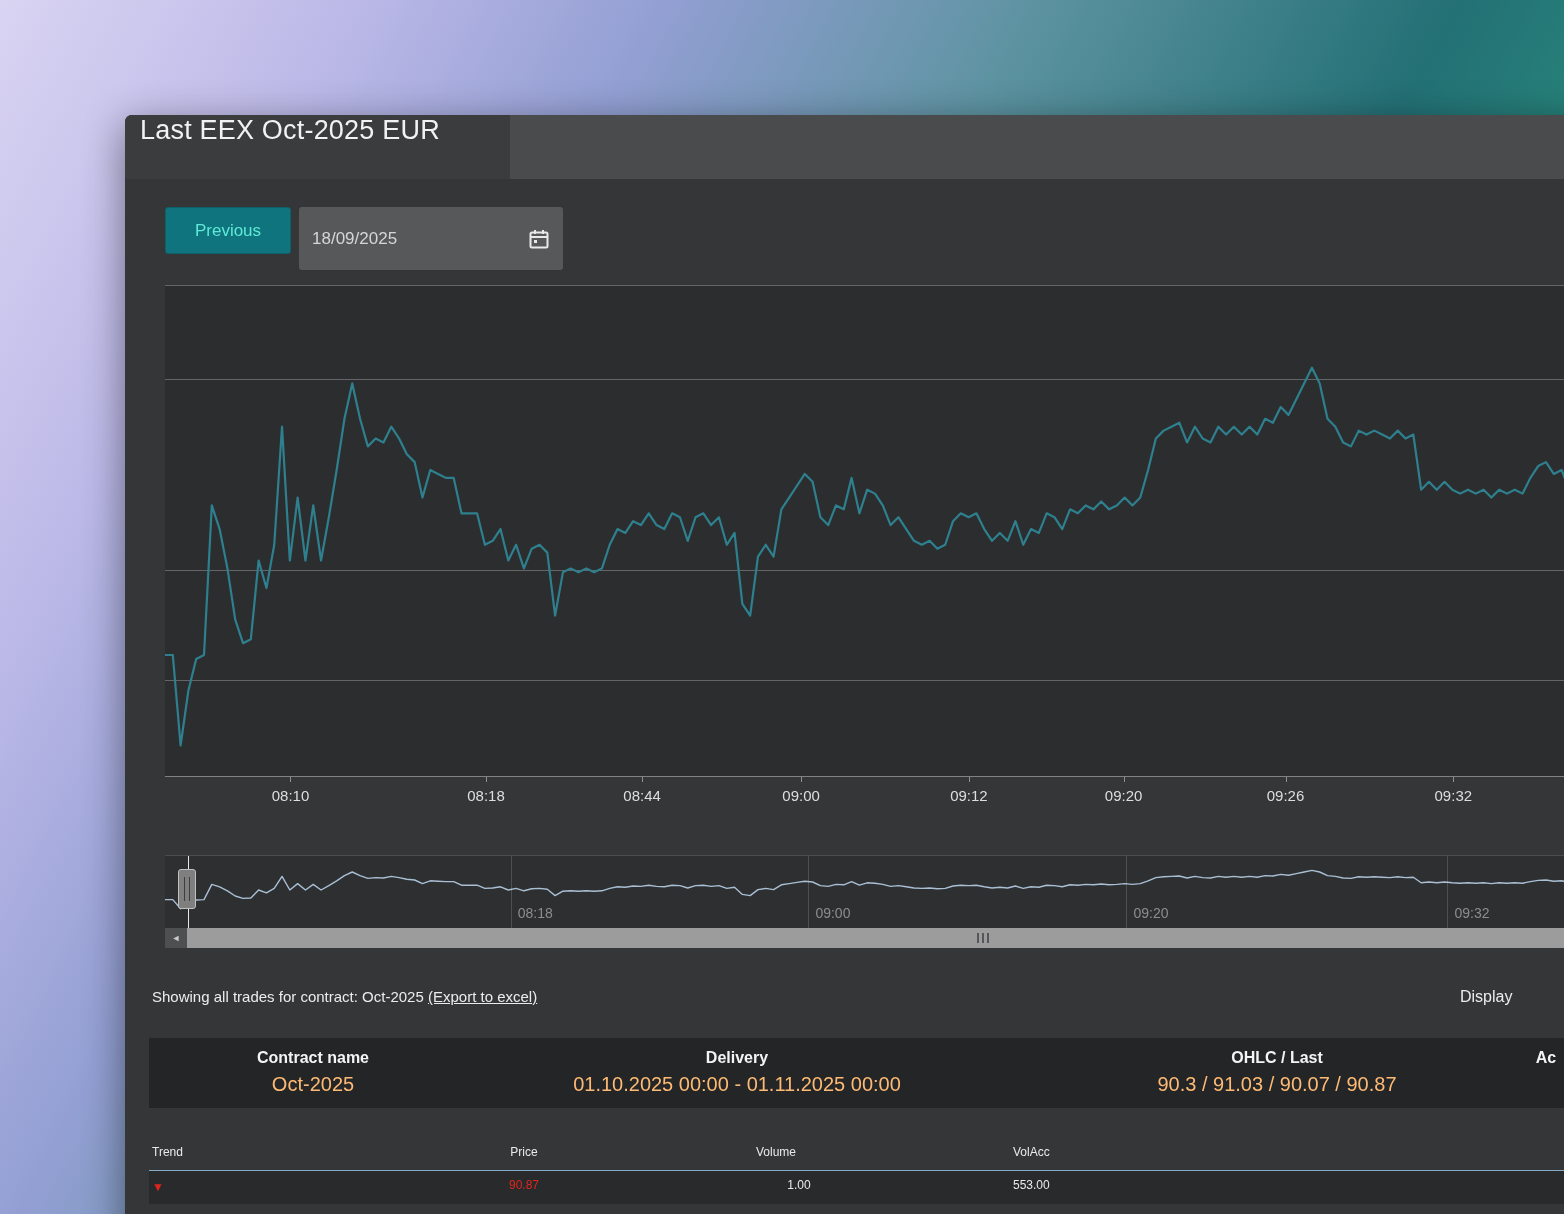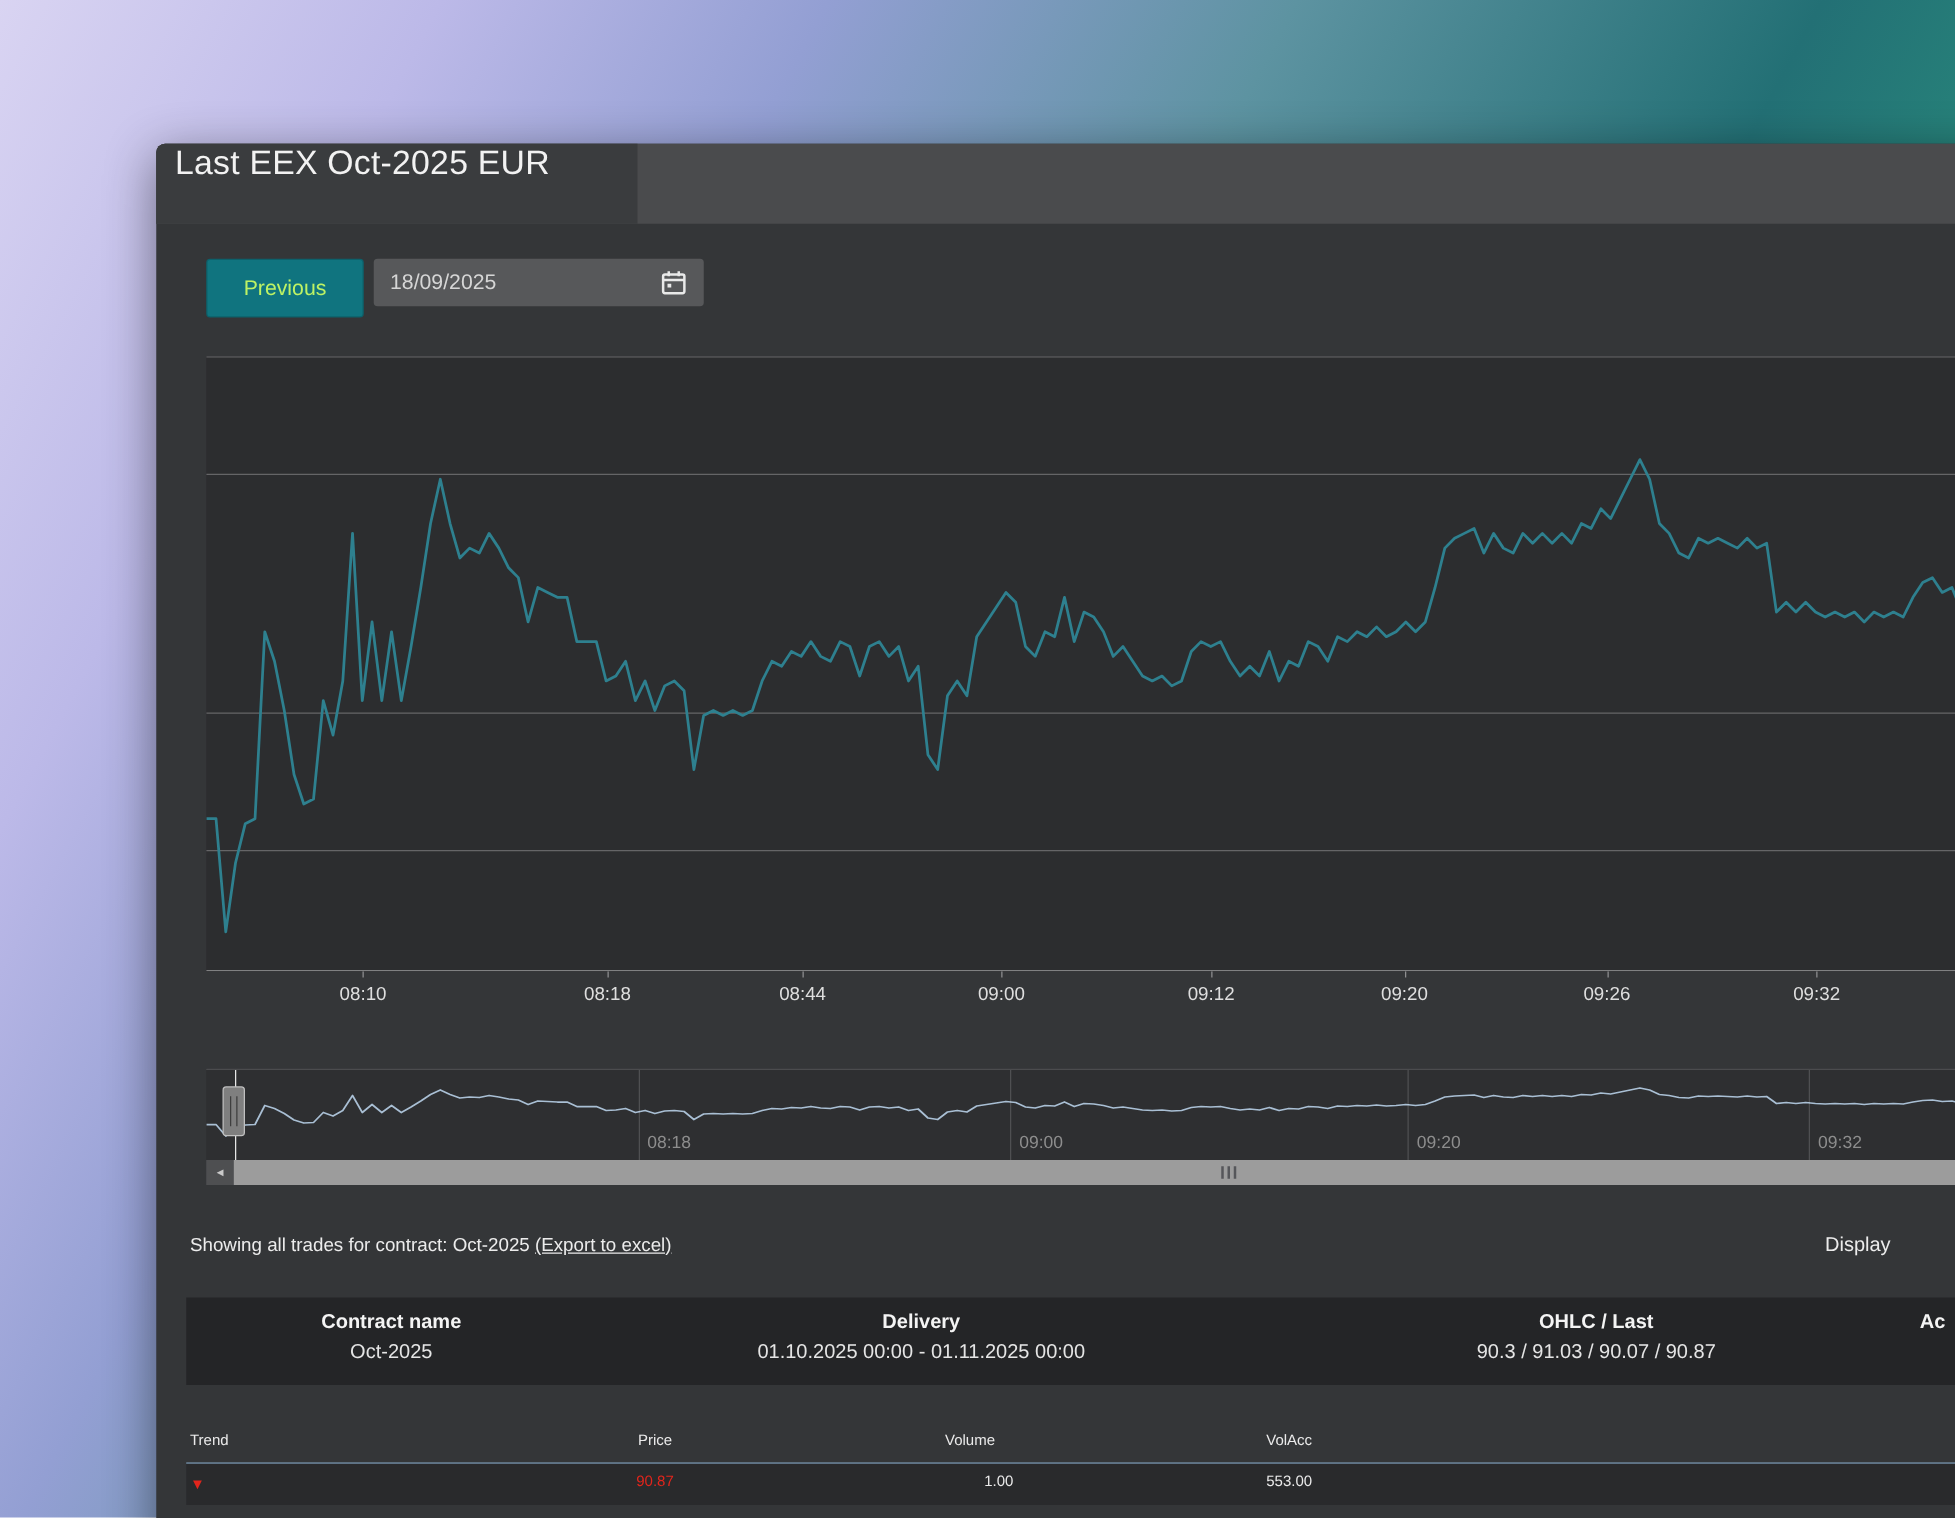--- a/index.html
+++ b/index.html
@@ -9,23 +9,23 @@
     background:linear-gradient(118deg,#d9d4f2 0%,#bcb9e8 16%,#939fd3 30%,#5d93a1 47%,#237075 66%,#2b977f 84%,#49b28c 100%); }
   .window { position:absolute; left:125px; top:115px; right:-60px; bottom:-30px;
     background:#343638; border-top-left-radius:7px; box-shadow:0 10px 40px rgba(0,0,0,.45); }
   
   .titlebar { height:64px; background:#4a4b4d; border-top-left-radius:7px; display:flex; }
   .title-tab { width:385px; background:#3a3c3e; border-top-left-radius:7px;
     display:flex; align-items:flex-start; padding-left:15px; }
   .title-tab span { color:#f2f2f2; font-size:27px; letter-spacing:.2px; }
   
   .toolbar { height:106px; padding:28px 0 0 40px; display:flex; gap:8px; align-items:flex-start; }
-  .btn-previous { width:126px; height:47px; background:#10747f; color:#bef264; border:1px solid #0c616b;
+  .btn-previous { width:126px; height:47px; background:#10747f; color:#5eead4; border:1px solid #0c616b;
     border-radius:3px; font-size:17px; font-family:inherit; cursor:pointer; }
-  .datefield { width:264px; height:38px; background:#57585a; border-radius:3px;
+  .datefield { width:264px; height:63px; background:#57585a; border-radius:3px;
     display:flex; align-items:center; justify-content:space-between; padding:0 13px; }
   .datefield .dval { color:#d6d6d6; font-size:17px; }
   
   .chart { position:relative; margin-left:40px; height:492px; background:#2c2d2f; overflow:hidden; }
   .gl { position:absolute; left:0; right:0; height:1px; background:rgba(255,255,255,.27); }
   .chart svg, .navigator svg { position:absolute; width:100%; height:100%; left:0; top:0; }
   .x-axis { position:relative; margin-left:40px; height:40px; overflow:hidden; }
   .x-axis .tick { position:absolute; top:10px; transform:translateX(-50%); color:#dedede; font-size:15px; white-space:nowrap; }
   .x-axis .tickmark { position:absolute; top:0; width:1px; height:5px; background:rgba(255,255,255,.45); }
   
@@ -47,21 +47,21 @@
   .sb-grip i { display:block; width:2px; height:10px; background:#55565a; }
   
   .status { position:relative; margin-top:40px; padding-left:27px; height:38px; }
   .status .txt { color:#ececec; font-size:15px; }
   .status a.link { color:#ececec; text-decoration:underline; cursor:pointer; }
   .display-label { position:absolute; left:1335px; top:0; color:#ececec; font-size:16px; cursor:pointer; }
   
   .summary { position:relative; margin:12px 0 0 24px; height:70px; background:#242527; }
   .sum-col { position:absolute; transform:translateX(-50%); text-align:center; white-space:nowrap; }
   .sum-col .hd { color:#f4f4f4; font-size:16px; font-weight:bold; padding-top:11px; }
-  .sum-col .vl { color:#e5e5e5; font-size:16px; padding-top:6px; }
+  .sum-col .vl { color:#fdba74; font-size:20px; padding-top:6px; }
   
   .trades { position:relative; margin:30px 0 0 24px; }
   .t-head { position:relative; height:33px; border-bottom:1px solid #85aac8; }
   .t-row  { position:relative; height:33px; background:#292a2c; }
   .t-cell { position:absolute; top:7px; color:#eaeaea; font-size:12px; white-space:nowrap; }
   .c-trend { left:3px; }
   .c-price { left:375px; transform:translateX(-50%); }
   .c-vol   { left:627px; transform:translateX(-50%); }
   .c-vol-v { left:650px; transform:translateX(-50%); }
   .c-volacc{ left:864px; }

